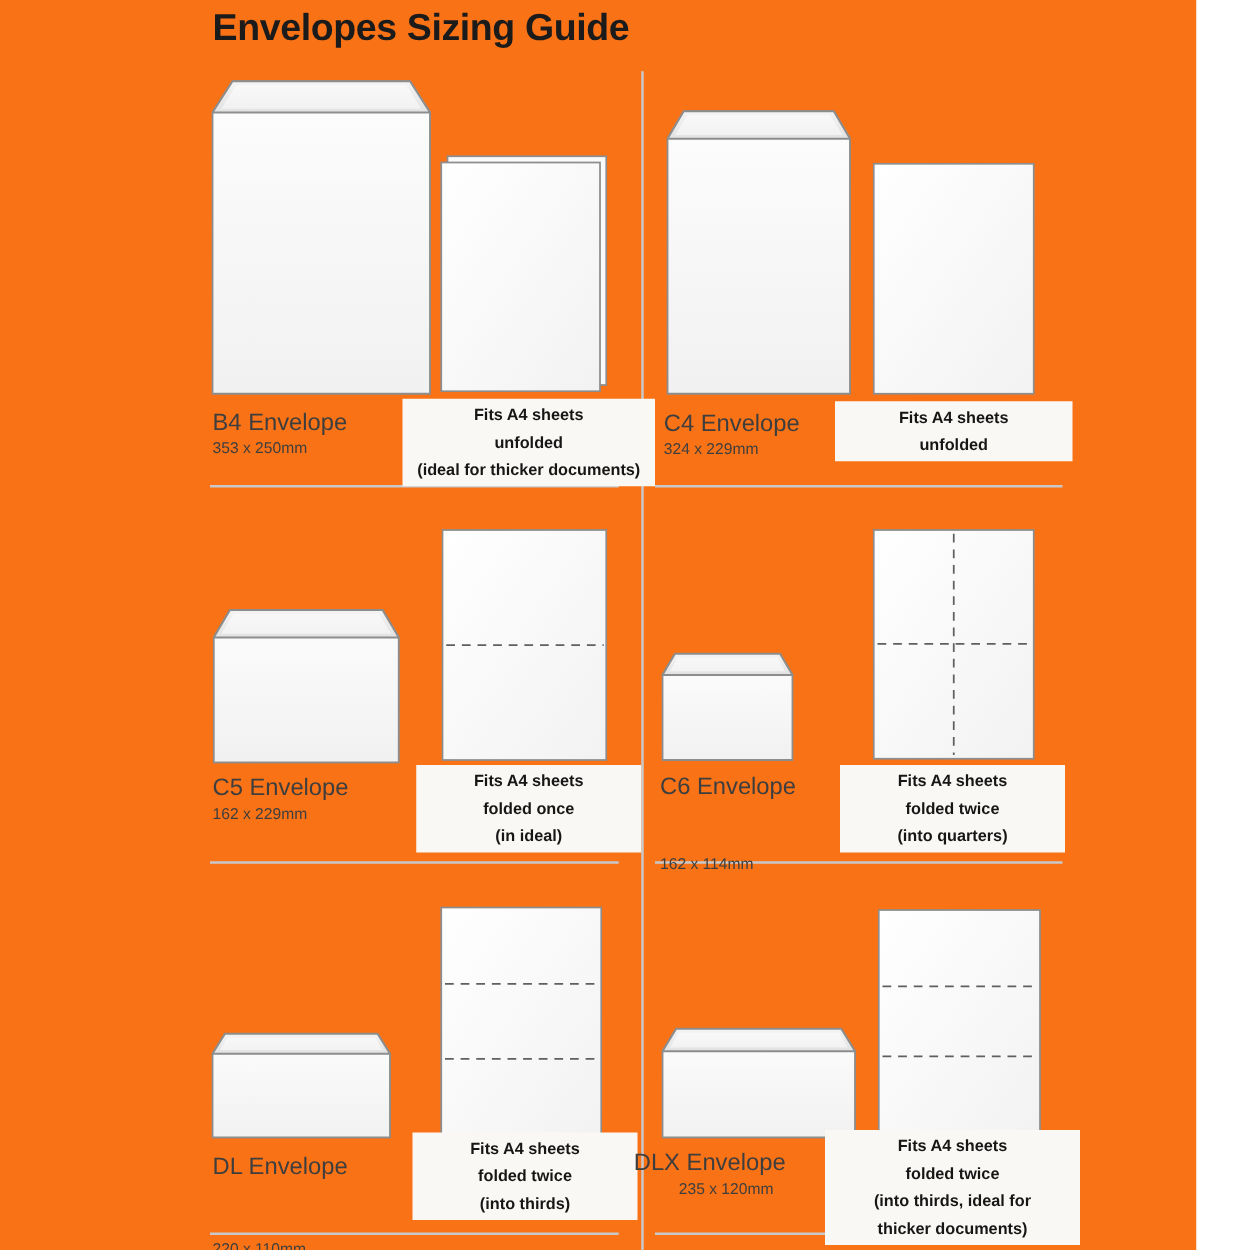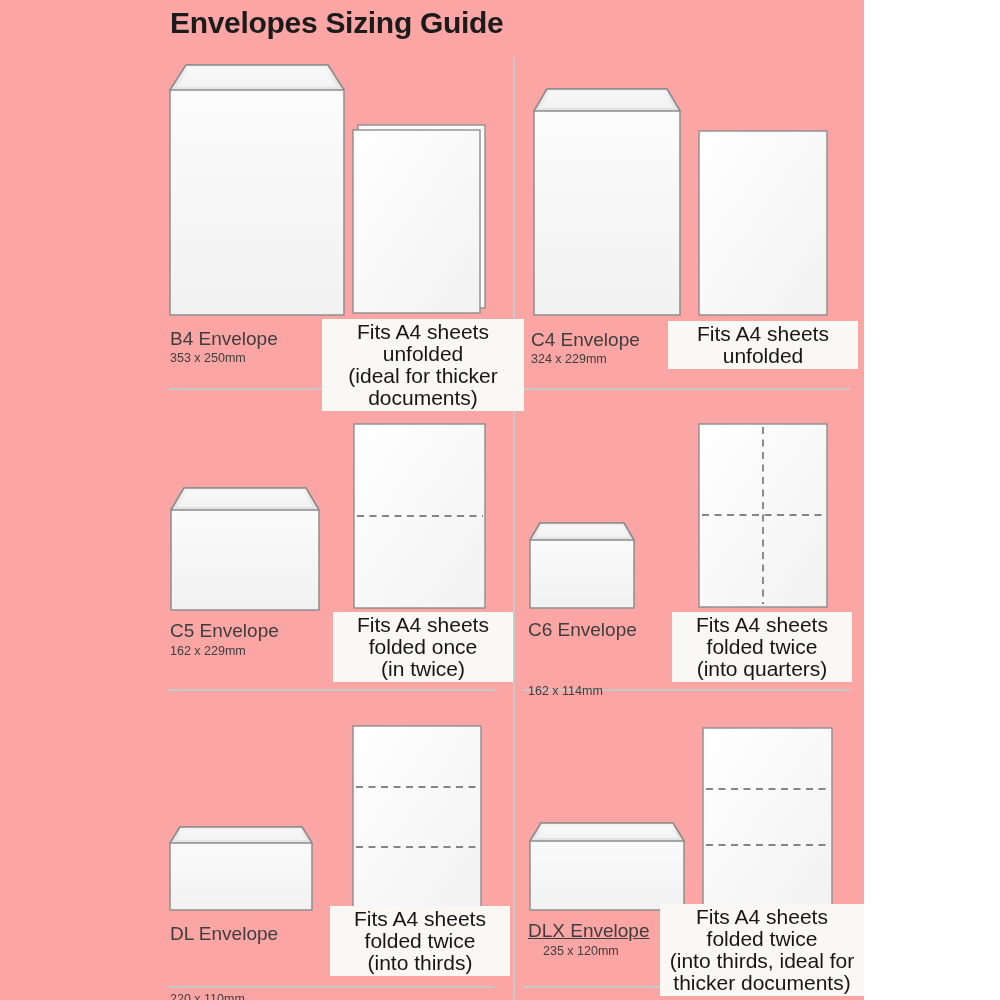--- a/index.html
+++ b/index.html
@@ -7,28 +7,28 @@
     --dash:#5f5f5f;
     --divider:#c8c8c8;
     --name-color:#3e3e3e;
     --caption-color:#161616;
     --caption-bg:#faf8f4;
     --title-color:#1b1b1b;
   }
   *{margin:0;padding:0;box-sizing:border-box;}
   html,body{background:#fff;}
   body{font-family:"Liberation Sans",sans-serif;}
-  .page{position:relative;width:864px;height:1000px;background:#fca5a5;overflow:hidden;}
+  .page{position:relative;width:957px;height:1000px;background:#f97316;overflow:hidden;}
   .title{position:absolute;left:170px;top:6px;font-size:30px;font-weight:700;letter-spacing:-0.3px;color:var(--title-color);}
   .vline{position:absolute;width:2px;background:var(--divider);}
   .hline{position:absolute;height:2px;background:var(--divider);}
   .abs{position:absolute;}
   .env-name{position:absolute;font-size:19px;color:var(--name-color);white-space:nowrap;}
   .env-dims{position:absolute;font-size:12.5px;color:var(--name-color);white-space:nowrap;}
-  .caption{position:absolute;text-align:center;font-size:21px;line-height:22px;color:var(--caption-color);background:var(--caption-bg);padding:2px 0;}
+  .caption{position:absolute;text-align:center;font-size:13px;line-height:22px;color:var(--caption-color);background:var(--caption-bg);padding:2px 0;font-weight:bold;}
   svg{display:block;}
   .env-body{fill:url(#gEnv);stroke:var(--outline);stroke-width:1.5;stroke-linejoin:round;}
   .env-flap{fill:url(#gFlap);stroke:var(--outline);stroke-width:1.5;stroke-linejoin:round;}
   .env-sheen{fill:#ffffff;opacity:0.5;}
   .paper-face{fill:url(#gPaper);stroke:var(--outline);stroke-width:1.4;}
   .paper-back{fill:#fafafa;stroke:var(--outline);stroke-width:1.4;}
   .fold{stroke:var(--dash);stroke-width:1.4;stroke-dasharray:7 5.5;fill:none;}
 </style>
 </head>
 <body>
@@ -106,21 +106,21 @@
     </svg>
     <svg class="abs" style="left:353px;top:423px;" width="133" height="186" viewBox="0 0 133 186">
       <rect class="paper-face" x="1" y="1" width="131" height="184"></rect>
       <line class="fold" x1="4" y1="93" x2="130" y2="93"></line>
     </svg>
     <div class="env-name" style="left:170px;top:620px;">C5 Envelope</div>
     <div class="env-dims" style="left:170px;top:644px;">162 x 229mm</div>
     <div class="caption" style="left:333px;top:612px;width:180px;">
       <div>Fits A4 sheets</div>
       <div>folded once</div>
-      <div>(in twice)</div>
+      <div>(in ideal)</div>
     </div>
   </section>
 
   <section>
     <svg class="abs" style="left:529px;top:522px;" width="106" height="87" viewBox="0 0 106 87">
       <polygon class="env-body" points="11,1 95,1 105,18 105,86 1,86 1,18"></polygon>
       <polygon class="env-flap" points="11,1 95,1 105,18 1,18"></polygon>
       <polygon class="env-sheen" points="13,4 93,4 99,15 7,15"></polygon>
     </svg>
     <svg class="abs" style="left:698px;top:423px;" width="130" height="185" viewBox="0 0 130 185">
@@ -161,21 +161,21 @@
     <svg class="abs" style="left:529px;top:822px;" width="156" height="89" viewBox="0 0 156 89">
       <polygon class="env-body" points="12,1 144,1 155,19 155,88 1,88 1,19"></polygon>
       <polygon class="env-flap" points="12,1 144,1 155,19 1,19"></polygon>
       <polygon class="env-sheen" points="14,4 142,4 149,16 7,16"></polygon>
     </svg>
     <svg class="abs" style="left:702px;top:727px;" width="131" height="184" viewBox="0 0 131 184">
       <rect class="paper-face" x="1" y="1" width="129" height="182"></rect>
       <line class="fold" x1="4" y1="62" x2="128" y2="62"></line>
       <line class="fold" x1="4" y1="118" x2="128" y2="118"></line>
     </svg>
-    <div class="env-name" style="left:528px;top:920px;text-decoration:underline;">DLX Envelope</div>
+    <div class="env-name" style="left:507px;top:920px;">DLX Envelope</div>
     <div class="env-dims" style="left:528px;top:944px;margin-left:15px;">235 x 120mm</div>
     <div class="caption" style="left:660px;top:904px;width:204px;">
       <div>Fits A4 sheets</div>
       <div>folded twice</div>
       <div>(into thirds, ideal for</div>
       <div>thicker documents)</div>
     </div>
   </section>
 
 </div>

